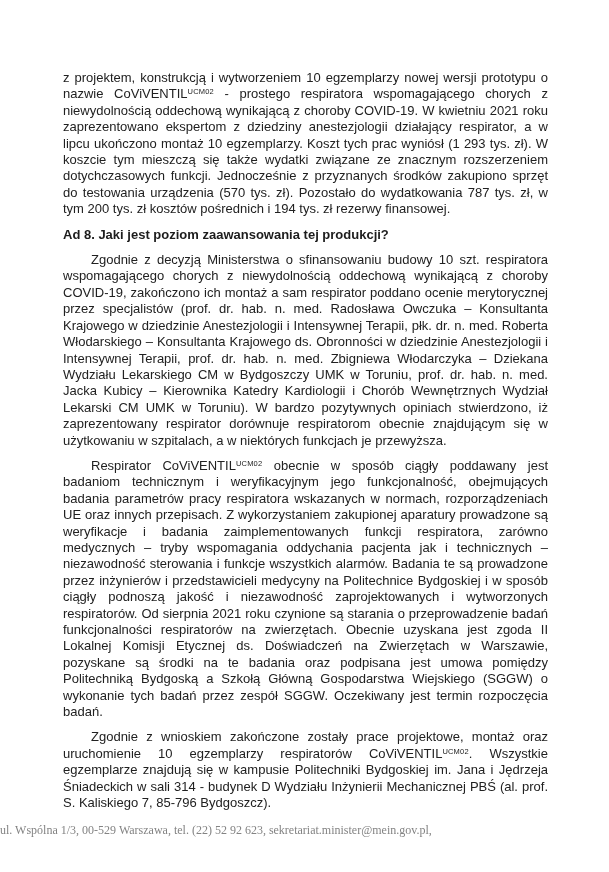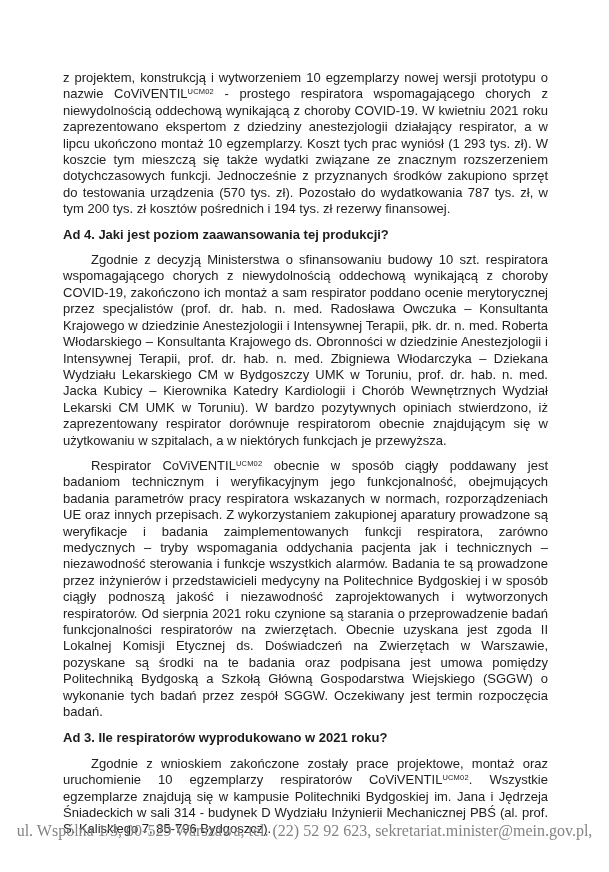--- a/index.html
+++ b/index.html
@@ -36,43 +36,42 @@
     font-size: 7.5px;
     line-height: 0;
     vertical-align: 4px;
     letter-spacing: 0.2px;
   }
   .footer {
     position: absolute;
     left: 0;
     right: 0;
     top: 824px;
-    text-align: center;
+    text-align: left;
     font-family: "Liberation Serif", serif;
-    font-size: 16px;
+    font-size: 12px;
     line-height: 13.5px;
     color: #838383;
   }
 </style>
 </head>
 <body>
 
 <div class="page">
 
   <div class="doc">
 
     <p><span>z projektem, konstrukcją i wytworzeniem 10 egzemplarzy nowej wersji prototypu o nazwie CoViVENTIL</span><sup class="marker">UCM02</sup><span> - prostego respiratora wspomagającego chorych z niewydolnością oddechową wynikającą z choroby COVID-19. W kwietniu 2021 roku zaprezentowano ekspertom z dziedziny anestezjologii działający respirator, a w lipcu ukończono montaż 10 egzemplarzy. Koszt tych prac wyniósł (1 293 tys. zł). W koszcie tym mieszczą się także wydatki związane ze znacznym rozszerzeniem dotychczasowych funkcji. Jednocześnie z przyznanych środków zakupiono sprzęt do testowania urządzenia (570 tys. zł). Pozostało do wydatkowania 787 tys. zł, w tym 200 tys. zł kosztów pośrednich i 194 tys. zł rezerwy finansowej.</span></p>
 
-    <h2 class="first">Ad 4. Jaki jest poziom zaawansowania tej produkcji?</h2>
+    <h2 class="first">Ad 8. Jaki jest poziom zaawansowania tej produkcji?</h2>
 
     <p class="ind">Zgodnie z decyzją Ministerstwa o sfinansowaniu budowy 10 szt. respiratora wspomagającego chorych z niewydolnością oddechową wynikającą z choroby COVID-19, zakończono ich montaż a sam respirator poddano ocenie merytorycznej przez specjalistów (prof. dr. hab. n. med. Radosława Owczuka – Konsultanta Krajowego w dziedzinie Anestezjologii i Intensywnej Terapii, płk. dr. n. med. Roberta Włodarskiego – Konsultanta Krajowego ds. Obronności w dziedzinie Anestezjologii i Intensywnej Terapii, prof. dr. hab. n. med. Zbigniewa Włodarczyka – Dziekana Wydziału Lekarskiego CM w Bydgoszczy UMK w Toruniu, prof. dr. hab. n. med. Jacka Kubicy – Kierownika Katedry Kardiologii i Chorób Wewnętrznych Wydział Lekarski CM UMK w Toruniu). W bardzo pozytywnych opiniach stwierdzono, iż zaprezentowany respirator dorównuje respiratorom obecnie znajdującym się w użytkowaniu w szpitalach, a w niektórych funkcjach je przewyższa.</p>
 
     <p class="ind"><span>Respirator CoViVENTIL</span><sup class="marker">UCM02</sup><span> obecnie w sposób ciągły poddawany jest badaniom technicznym i weryfikacyjnym jego funkcjonalność, obejmujących badania parametrów pracy respiratora wskazanych w normach, rozporządzeniach UE oraz innych przepisach. Z wykorzystaniem zakupionej aparatury prowadzone są weryfikacje i badania zaimplementowanych funkcji respiratora, zarówno medycznych – tryby wspomagania oddychania pacjenta jak i technicznych – niezawodność sterowania i funkcje wszystkich alarmów. Badania te są prowadzone przez inżynierów i przedstawicieli medycyny na Politechnice Bydgoskiej i w sposób ciągły podnoszą jakość i niezawodność zaprojektowanych i wytworzonych respiratorów. Od sierpnia 2021 roku czynione są starania o przeprowadzenie badań funkcjonalności respiratorów na zwierzętach. Obecnie uzyskana jest zgoda II Lokalnej Komisji Etycznej ds. Doświadczeń na Zwierzętach w Warszawie, pozyskane są środki na te badania oraz podpisana jest umowa pomiędzy Politechniką Bydgoską a Szkołą Główną Gospodarstwa Wiejskiego (SGGW) o wykonanie tych badań przez zespół SGGW. Oczekiwany jest termin rozpoczęcia badań.</span></p>
 
-    <h2>Ad 3. Ile respiratorów wyprodukowano w 2021 roku?</h2>
 
     <p class="ind"><span>Zgodnie z wnioskiem zakończone zostały prace projektowe, montaż oraz uruchomienie 10 egzemplarzy respiratorów CoViVENTIL</span><sup class="marker">UCM02</sup><span>. Wszystkie egzemplarze znajdują się w kampusie Politechniki Bydgoskiej im. Jana i Jędrzeja Śniadeckich w sali 314 - budynek D Wydziału Inżynierii Mechanicznej PBŚ (al. prof. S. Kaliskiego 7, 85-796 Bydgoszcz).</span></p>
 
   </div>
 
   <div class="footer">
     <div>ul. Wspólna 1/3, 00-529 Warszawa, tel. (22) 52 92 623, sekretariat.minister@mein.gov.pl,</div>
   </div>
 
 </div>

